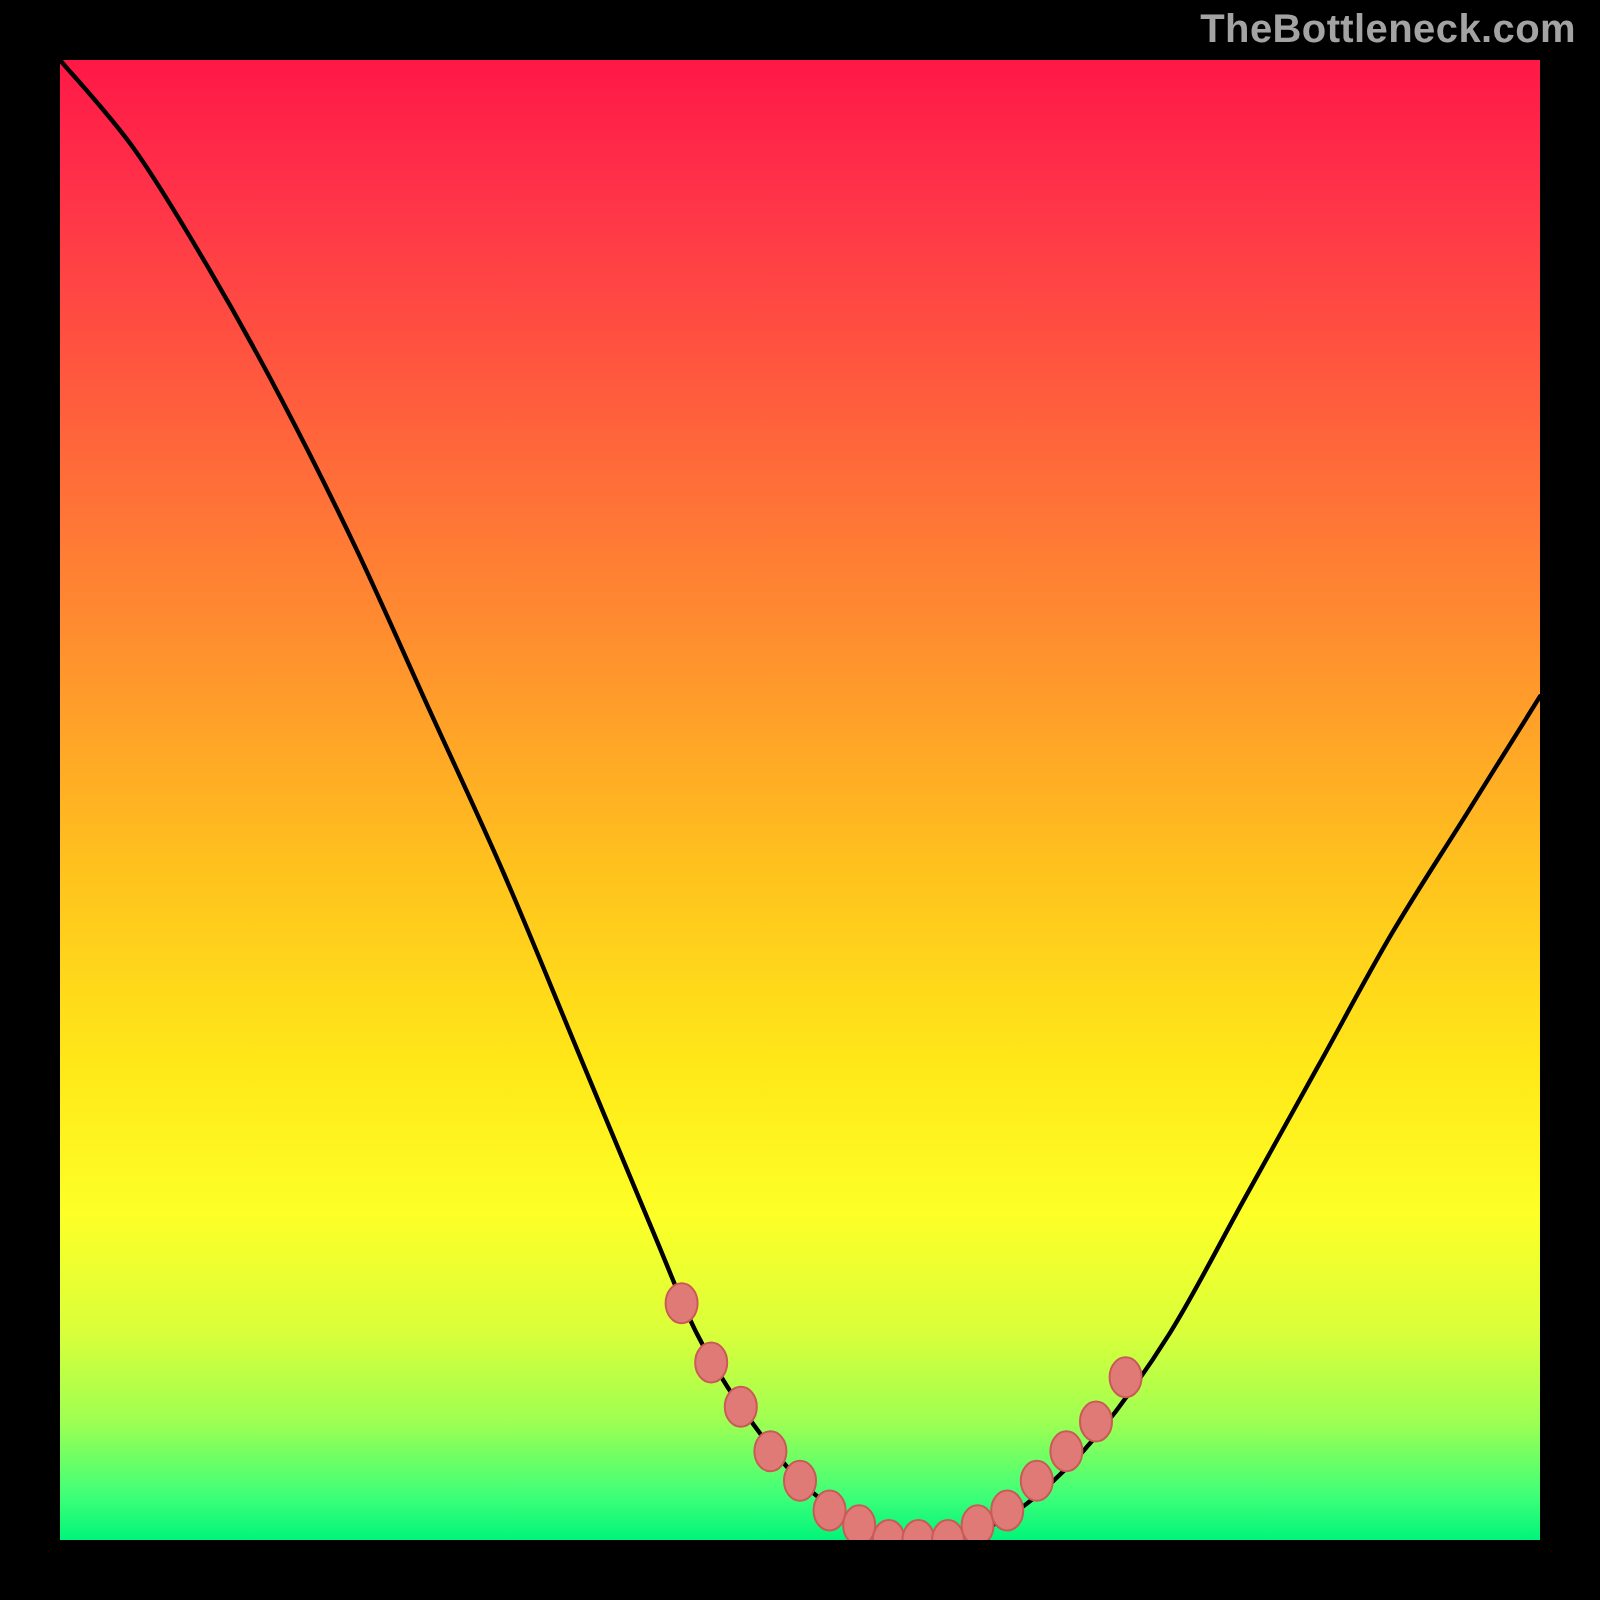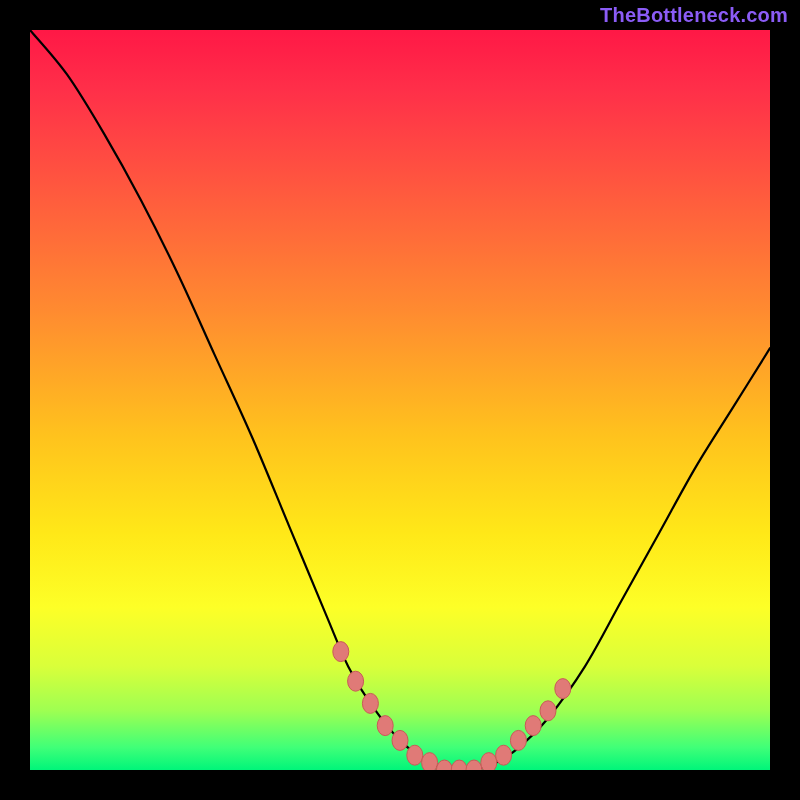--- a/index.html
+++ b/index.html
@@ -10,21 +10,21 @@
     height: 800px;
     background: #000;
   }
   .watermark {
     position: absolute;
     top: 4px;
     right: 12px;
     font-family: Arial, Helvetica, sans-serif;
     font-size: 20px;
     font-weight: 600;
-    color: #8b5cf6;
+    color: #a3a3a3;
     letter-spacing: 0.2px;
     z-index: 10;
   }
   .plot {
     position: absolute;
     left: 30px;
     top: 30px;
     width: 740px;
     height: 740px;
     z-index: 1;

